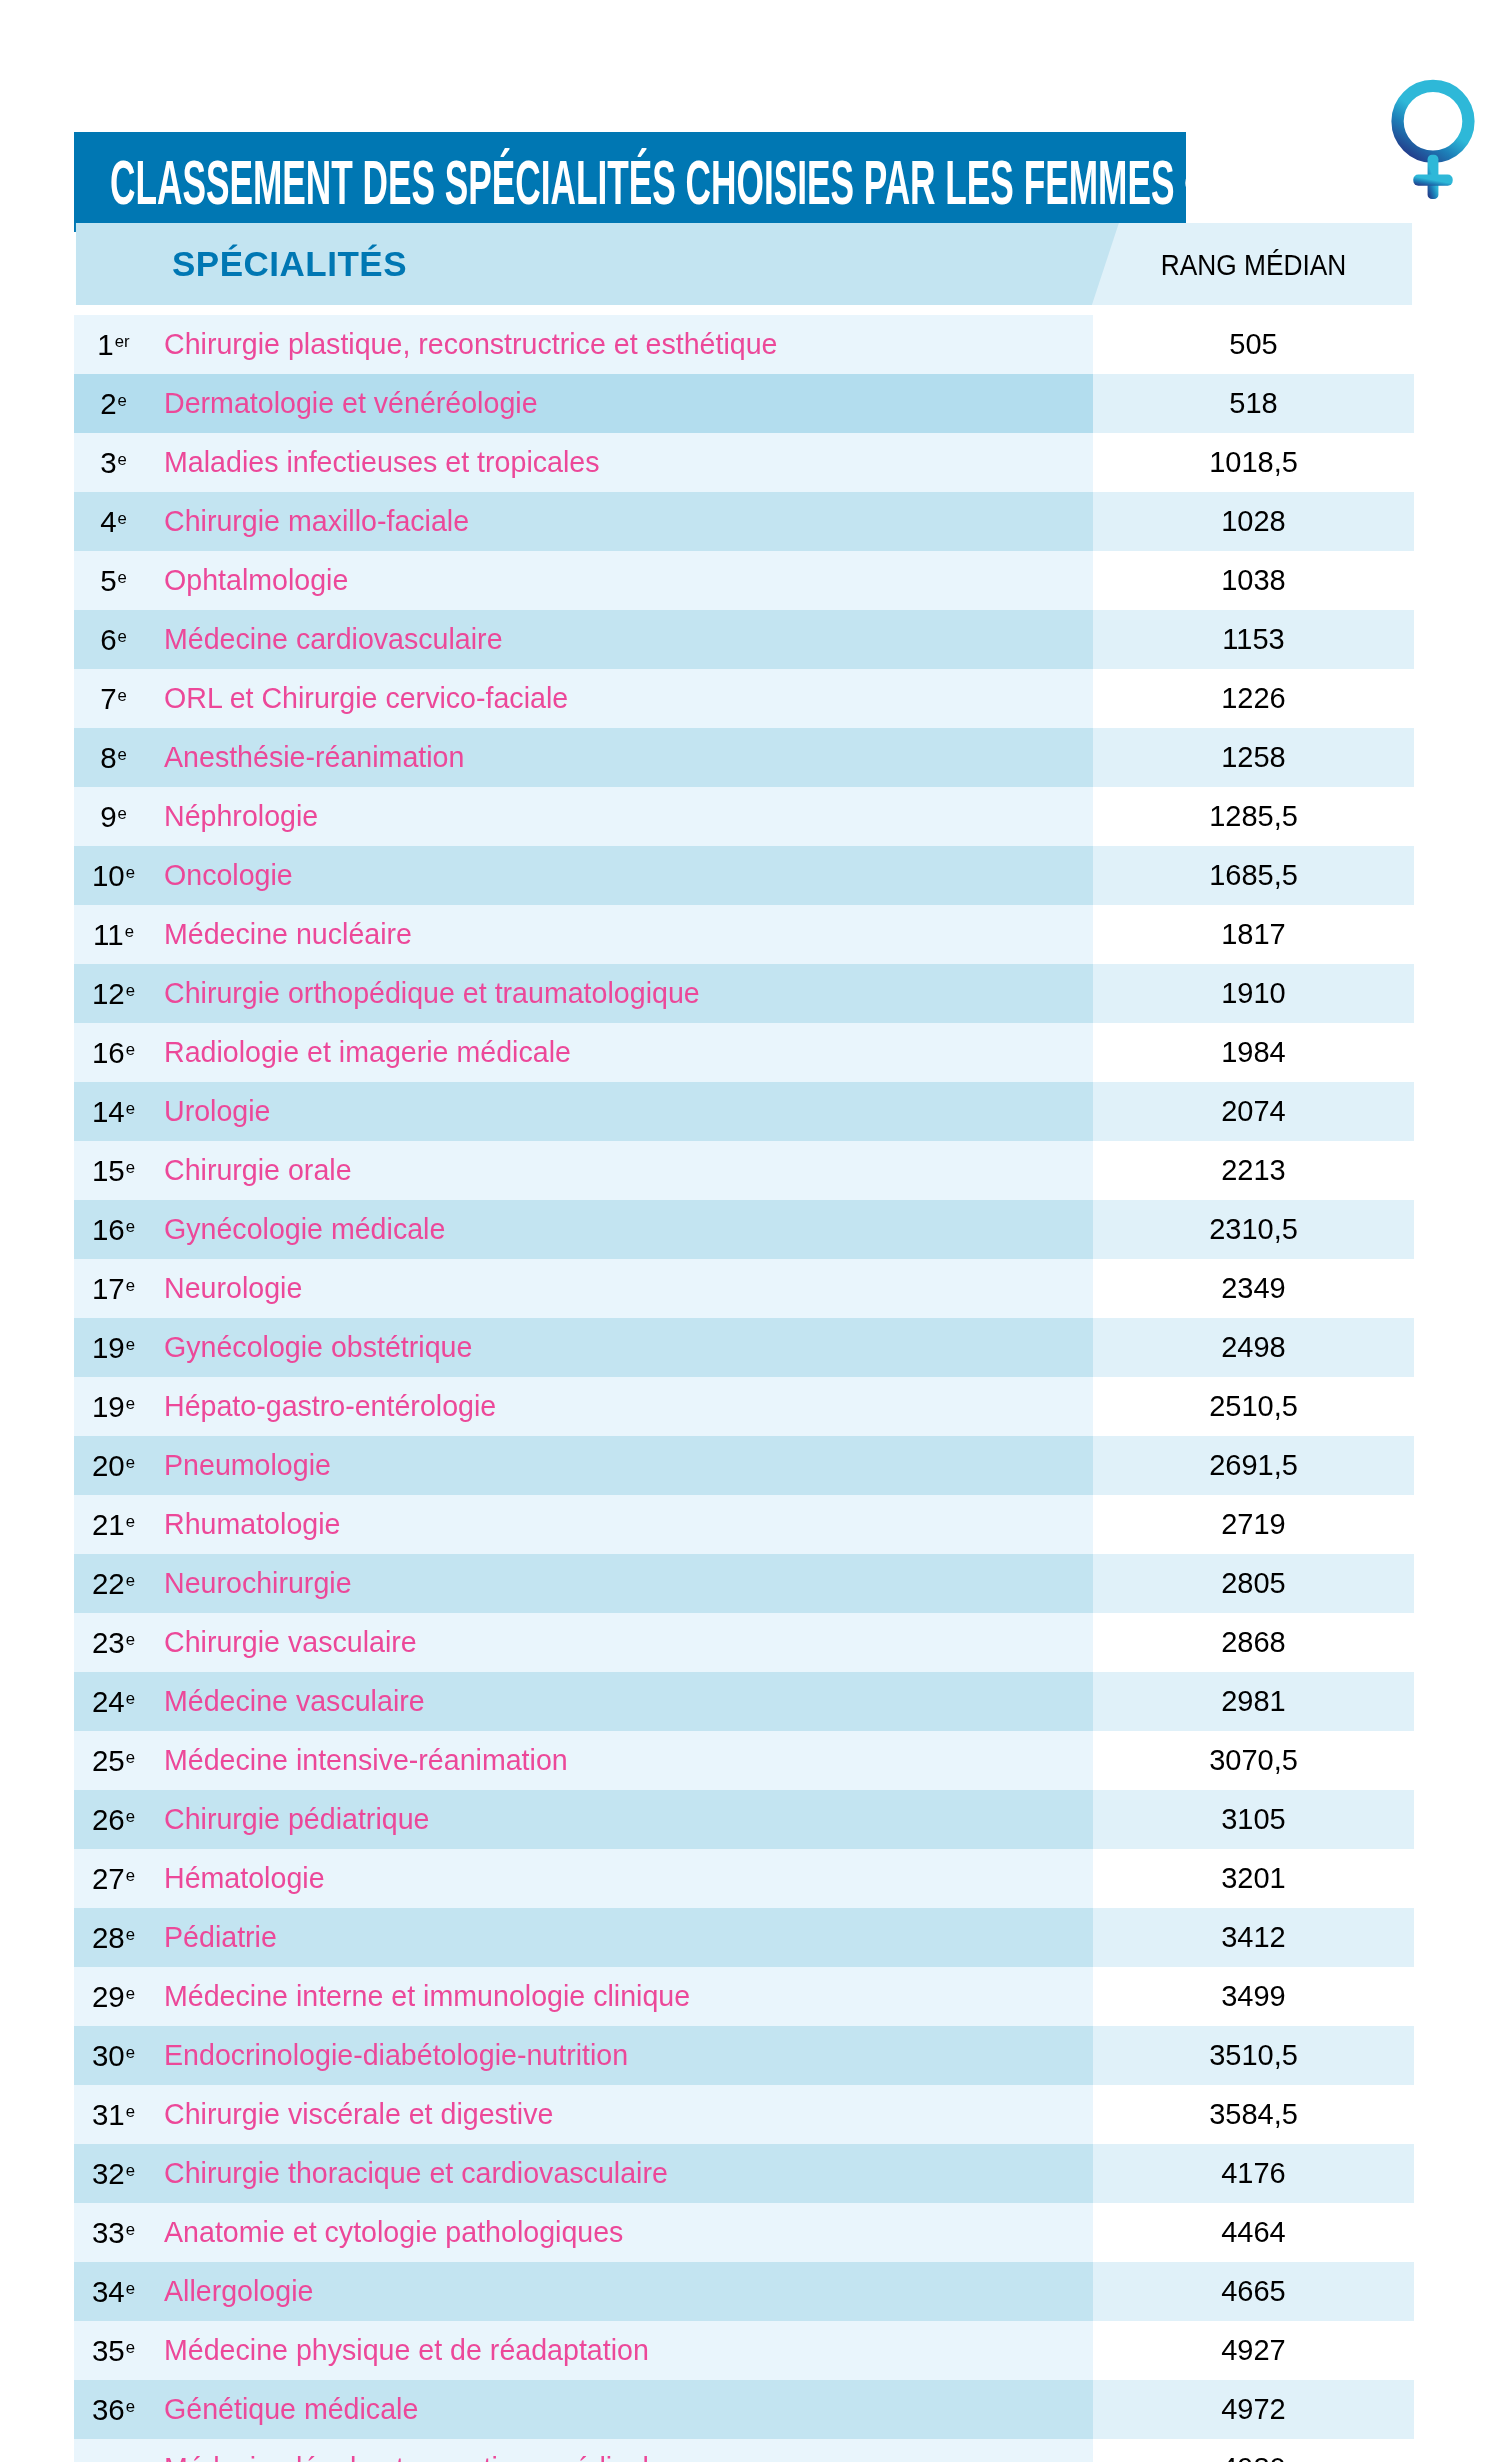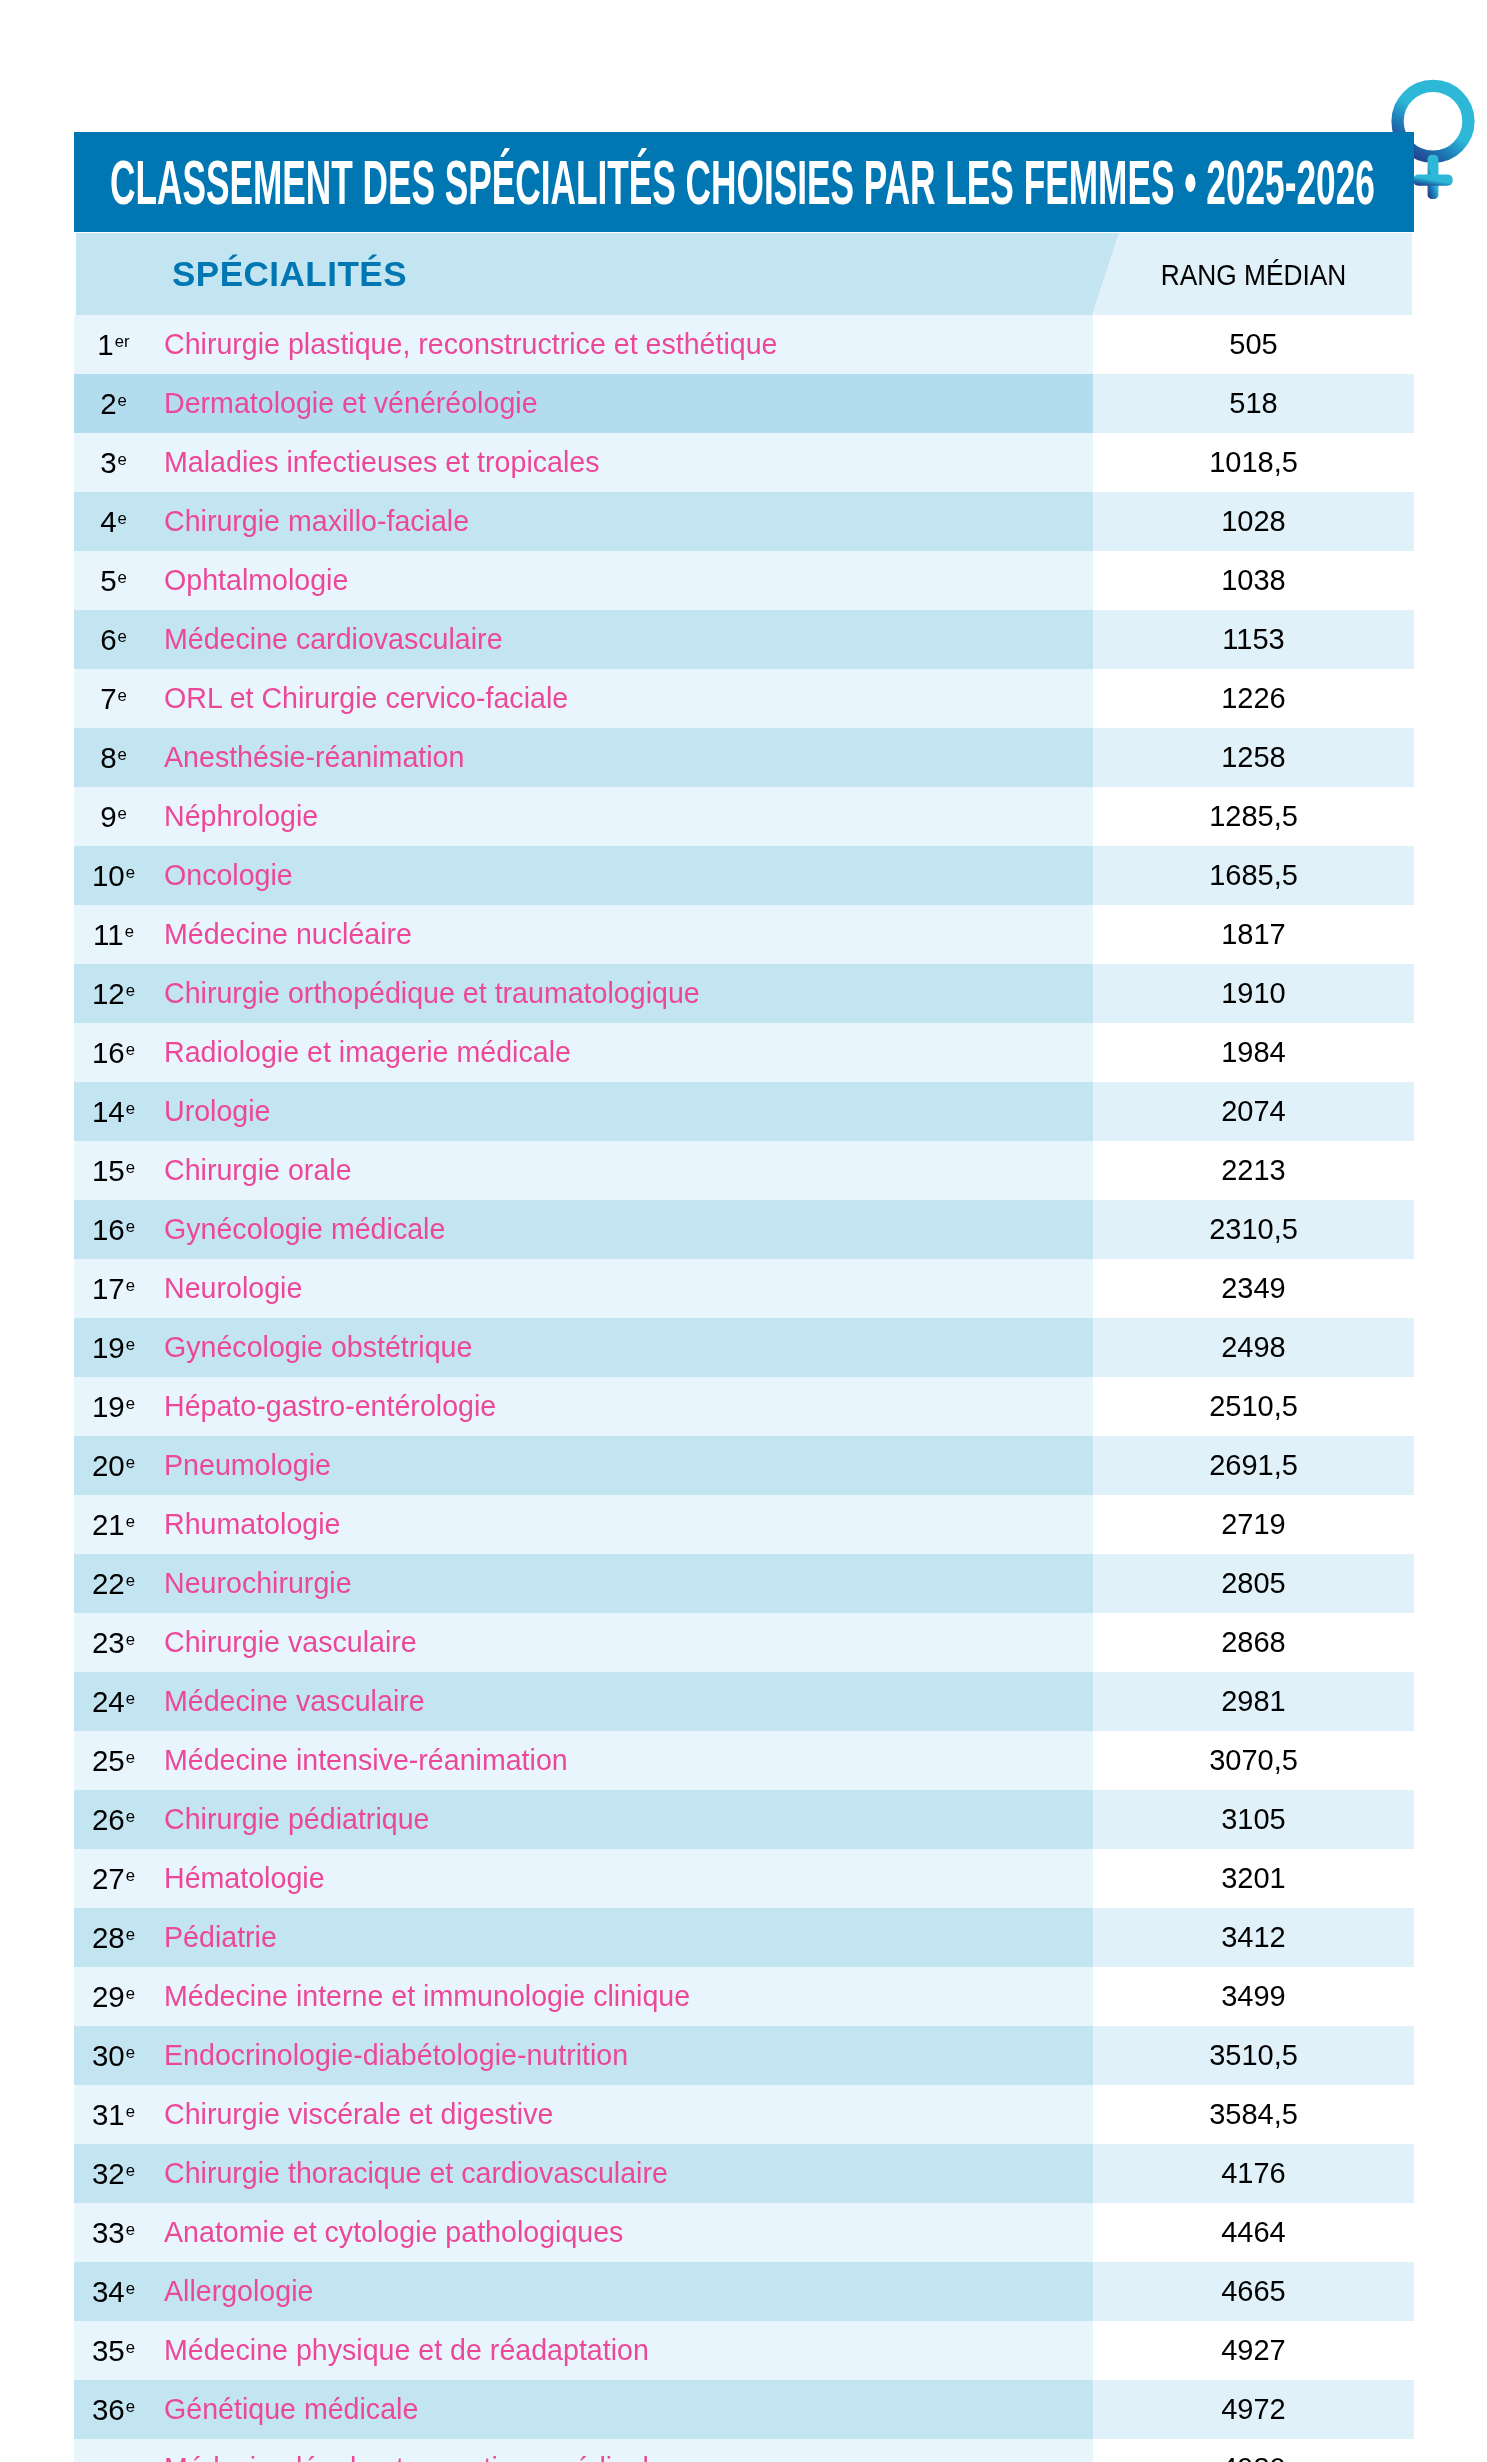--- a/index.html
+++ b/index.html
@@ -1,32 +1,32 @@
 <!DOCTYPE html>
 <html style="font-size:7.9px"><head>
 <meta charset="utf-8">
 <style>
   html, body { margin: 0; padding: 0; }
   body {
     width: 1488px; height: 3019px; background: #ffffff; position: relative; overflow: hidden;
     font-family: "Liberation Sans", "DejaVu Sans", sans-serif; color: #000;
   }
   .banner {
-    position: absolute; left: 74px; top: 132px; width: 1340px; height: 100px;
+    position: absolute; left: 74px; top: 132px; width: 1112px; height: 100px;
     background: #0077b3;
   }
   .banner-title {
     position: absolute; left: 36px; top: 18.7px;
     font-family: "Liberation Sans", "DejaVu Sans", sans-serif;
     font-weight: 700; font-size: 63px; line-height: 63px; color: #ffffff;
     white-space: nowrap; transform-origin: 0 0; transform: scaleX(0.615);
     letter-spacing: 0px;
   }
   .female-icon { position: absolute; left: 1386px; top: 76px; width: 94px; height: 128px; }
-  .header-row { position: absolute; left: 74px; top: 233px; width: 1340px; height: 82px; }
+  .header-row { position: absolute; left: 74px; top: 223px; width: 1340px; height: 82px; }
   .header-row svg { position: absolute; left: 0; top: 0; }
   .header-spec {
     position: absolute; left: 98px; top: 20.7px;
     font-weight: 700; font-size: 35px; line-height: 39px; color: #0077b3; letter-spacing: 0.5px;
   }
   .header-rang {
     position: absolute; left: 1019px; width: 321px; top: 27px; text-align: center;
     font-weight: 400; font-size: 28.6px; line-height: 31.5px; color: #000;
     transform: scaleX(0.92);
   }

